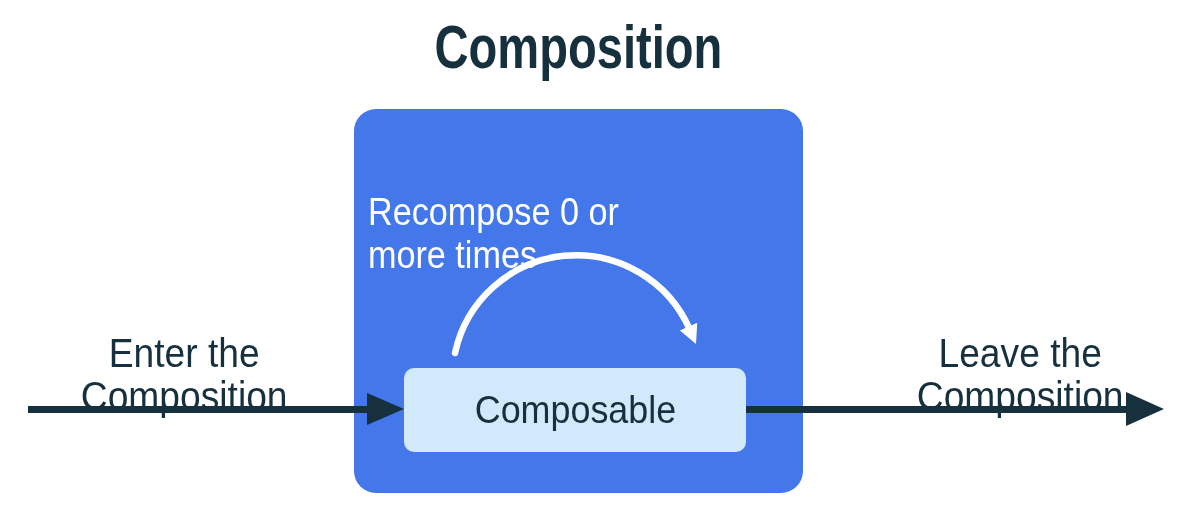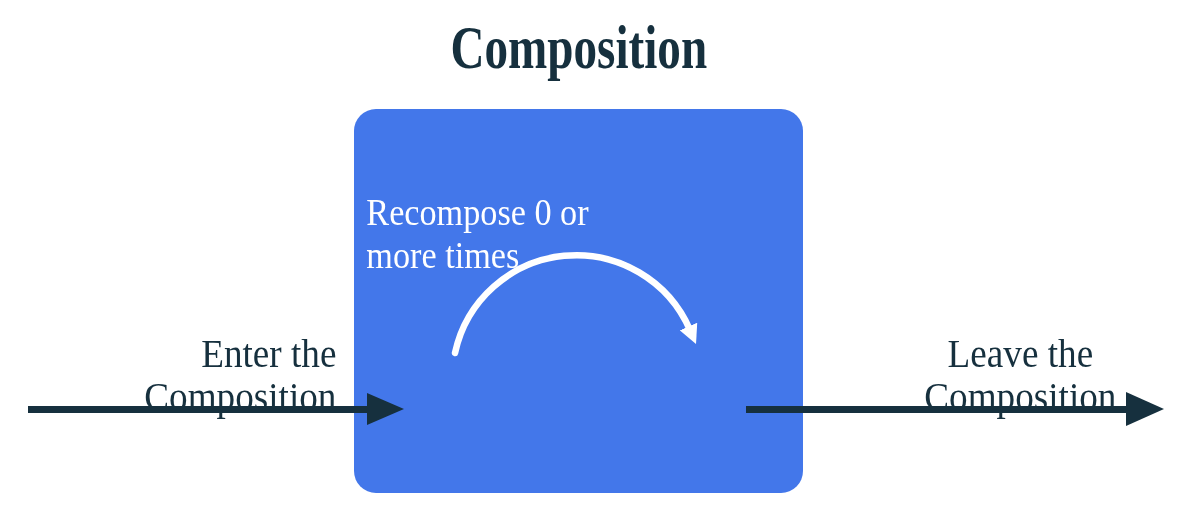--- a/index.html
+++ b/index.html
@@ -7,21 +7,21 @@
     --light:#D2E9FC;
     --ink:#16303E;
     --loop:#FFFFFF;
   }
   html,body{margin:0;padding:0;background:#fff;}
   .canvas{
     position:relative;
     width:1191px;height:512px;
     background:#fff;
     overflow:hidden;
-    font-family:Liberation Serif, serif;
+    font-family:Liberation Sans, sans-serif;
   }
   
   .title-wrap{
     position:absolute;left:354px;top:14px;width:449px;
     text-align:center;line-height:66px;
   }
   .title-text{
     display:inline-block;
     font-size:62px;font-weight:bold;color:var(--ink);
     transform:scaleX(0.76);transform-origin:center;
@@ -54,21 +54,21 @@
     display:inline-block;transform:scaleX(0.92);transform-origin:center;
     white-space:nowrap;
   }
   
   .side-label{
     position:absolute;top:289px;width:320px;
     text-align:center;color:var(--ink);
     font-size:40px;line-height:43px;white-space:pre-line;
   }
   .side-label .inner{display:inline-block;transform:scaleX(0.93);transform-origin:center;}
-  .side-label.left{left:24px;text-align:right;}
+  .side-label.left{left:24px;}
   .side-label.right{left:860px;}
   
   .arrow-line{
     position:absolute;top:406px;height:7px;background:var(--ink);
   }
   .arrow-line.left{left:28px;width:346px;}
   .arrow-line.right{left:746px;width:382px;}
   .arrow-head{
     position:absolute;width:0;height:0;
     border-top:16px solid transparent;
@@ -95,20 +95,23 @@
 
   <svg class="loop-arc" viewBox="0 0 280 130" xmlns="http://www.w3.org/2000/svg" aria-hidden="true">
     <defs>
       <marker id="loopArrowHead" viewBox="0 0 10 10" refX="2" refY="5" markerWidth="19" markerHeight="19" orient="auto" markerUnits="userSpaceOnUse">
         <path d="M0,0 L10,5 L0,10 Z" fill="#FFFFFF"></path>
       </marker>
     </defs>
     <path d="M 15 113 A 124 124 0 0 1 250 90" fill="none" stroke="#FFFFFF" stroke-width="6.5" stroke-linecap="round" marker-end="url(#loopArrowHead)"></path>
   </svg>
 
+  <div class="composable-box">
+    <span class="composable-label">Composable</span>
+  </div>
 
   <div class="side-label left">
     <span class="inner">Enter the
 Composition</span>
   </div>
   <div class="side-label right">
     <span class="inner">Leave the
 Composition</span>
   </div>
 

